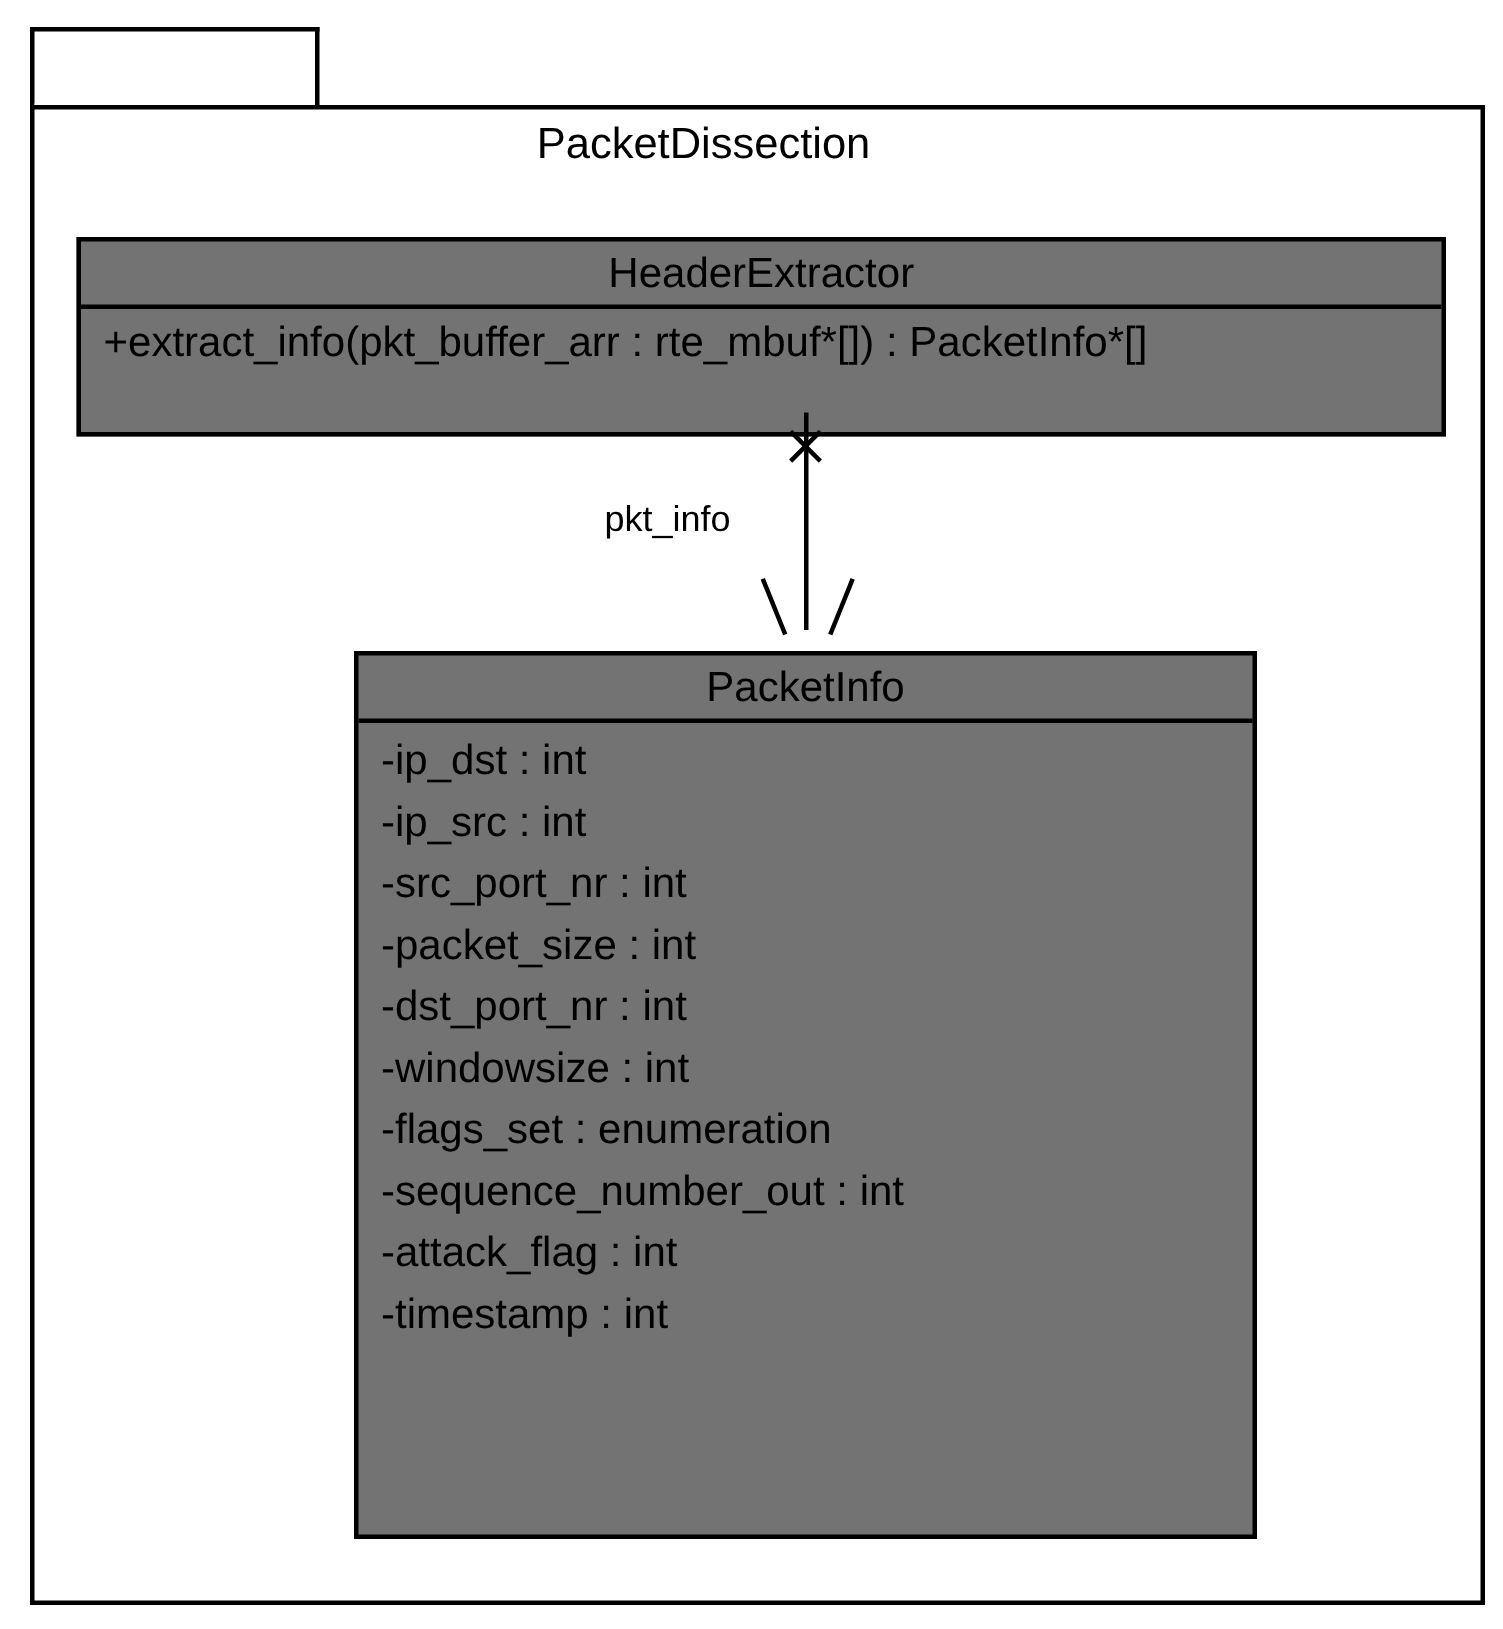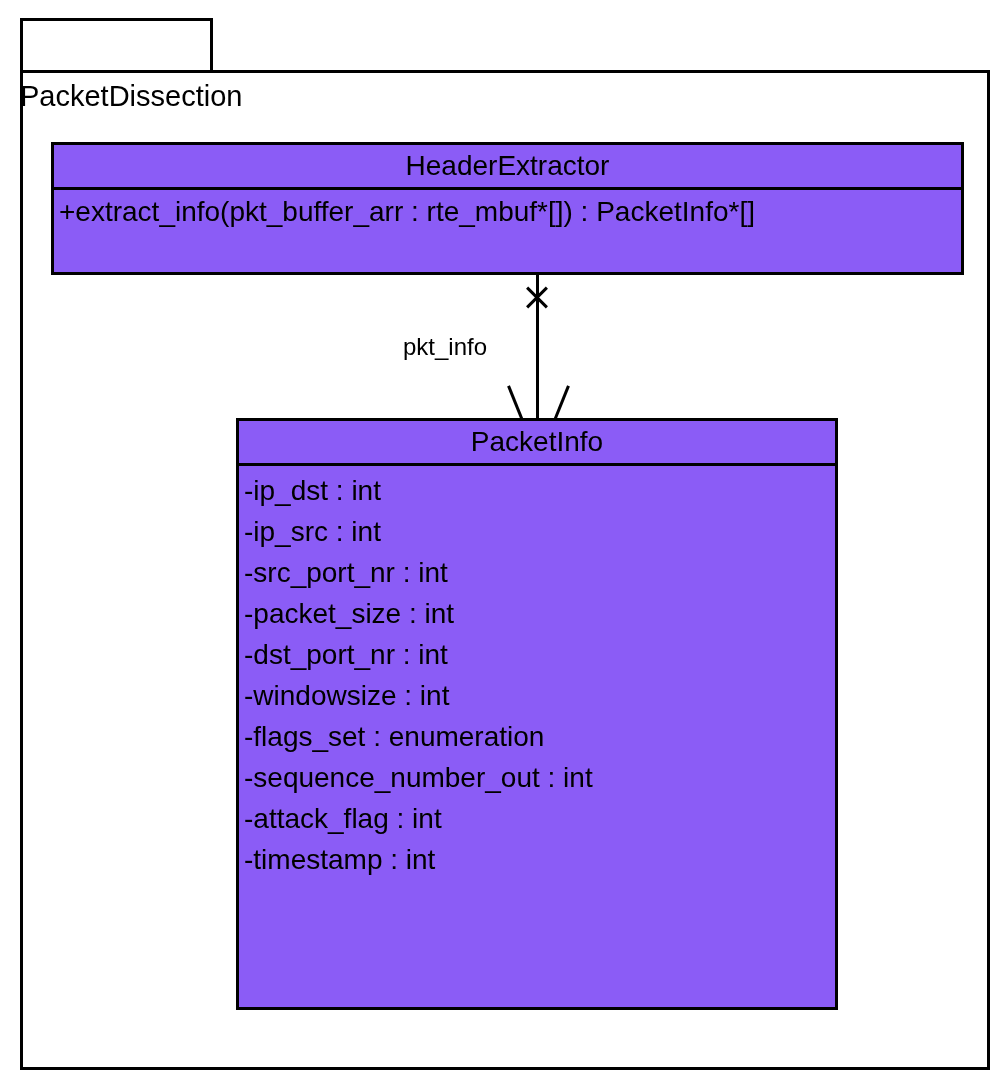--- a/index.html
+++ b/index.html
@@ -47,49 +47,51 @@
     top: 69px;
     width: 187px;
     height: 4px;
     background: #ffffff;
   }
   .pkg-title {
     position: absolute;
     left: 20px;
     top: 78px;
     width: 898px;
+    text-align: center;
     font-size: 29px;
     line-height: 36px;
     white-space: nowrap;
   }
 
   
   .uml-class {
     position: absolute;
     box-sizing: border-box;
     border: 3px solid #000000;
-    background: #8b5cf6;
+    background: #737373;
+    margin-top: 16px;
   }
   .uml-class-name {
     box-sizing: border-box;
     border-bottom: 3px solid #000000;
     text-align: center;
     font-size: 28px;
     white-space: nowrap;
     overflow: hidden;
   }
   .uml-compartment {
     box-sizing: border-box;
     padding: 0;
   }
   .uml-member {
     font-size: 28px;
     line-height: 41px;
     white-space: nowrap;
-    padding-left: 5px;
+    padding-left: 15px;
     overflow: hidden;
   }
 
   
   #header-extractor {
     left: 51px;
     top: 142px;
     width: 913px;
     height: 133px;
   }

